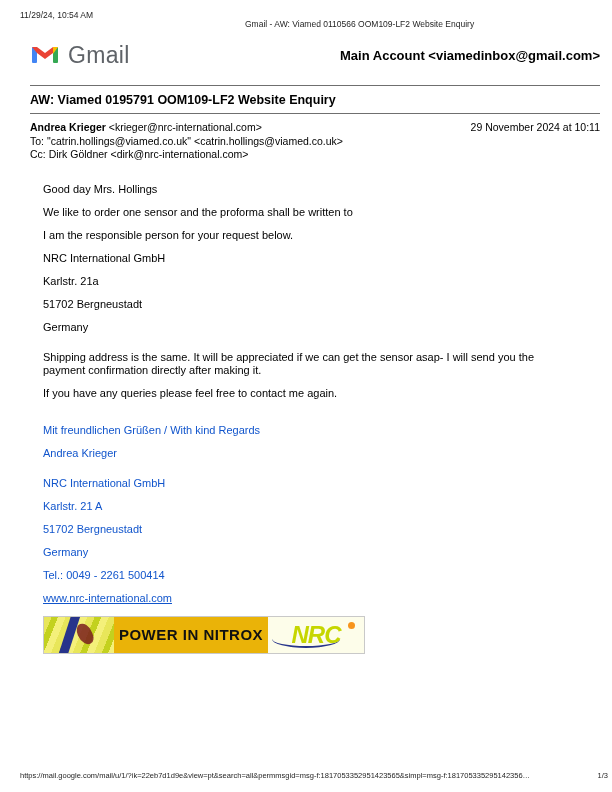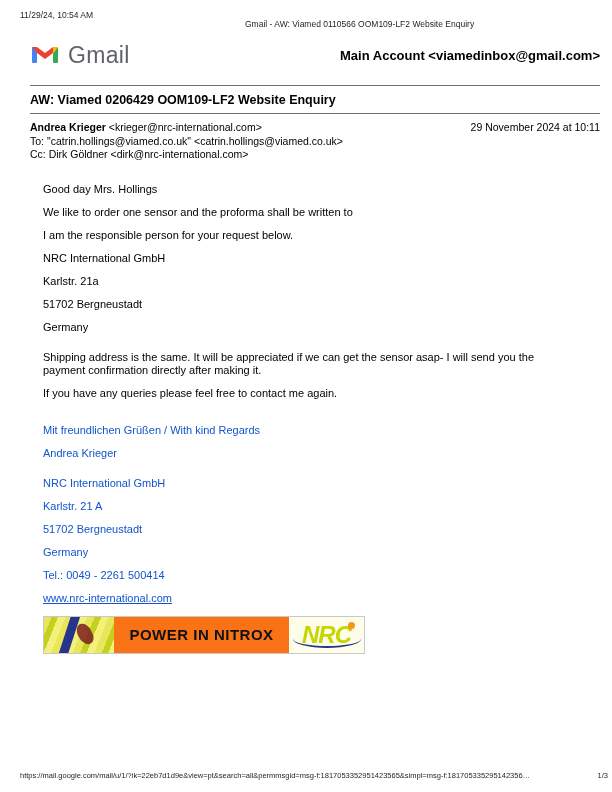--- a/index.html
+++ b/index.html
@@ -37,23 +37,23 @@
   .sp-xl{margin-top:24px !important;}
   .sig{color:#1155cc;}
   .siglink{color:#1155cc;text-decoration:underline;cursor:pointer;}
 
   
   .banner{display:flex;height:38px;width:322px;margin-top:11px;border:1px solid #c9c9c9;box-sizing:border-box;}
   .banner-left{width:70px;position:relative;overflow:hidden;
     background:repeating-linear-gradient(112deg,#e8e65a 0 7px,#c3d11f 7px 13px,#f4f07a 13px 20px);}
   .banner-left::before{content:"";position:absolute;left:20px;top:-6px;width:9px;height:54px;background:#27348b;transform:rotate(18deg);}
   .banner-left::after{content:"";position:absolute;left:34px;top:6px;width:14px;height:22px;background:#7a1f1f;border-radius:45% 55% 40% 60%;transform:rotate(-24deg);opacity:.85;}
-  .banner-mid{flex:1;background:#f97316;display:flex;align-items:center;justify-content:center;
+  .banner-mid{flex:1;background:#eab308;display:flex;align-items:center;justify-content:center;
     font-weight:bold;font-size:15px;letter-spacing:.5px;color:#111;}
-  .banner-right{width:75px;background:#fdfdea;position:relative;display:flex;align-items:center;justify-content:center;overflow:hidden;}
+  .banner-right{width:96px;background:#fdfdea;position:relative;display:flex;align-items:center;justify-content:center;overflow:hidden;}
   .nrc-text{font-size:24px;font-weight:bold;font-style:italic;color:#c6d600;letter-spacing:-1px;z-index:2;}
   .nrc-dot{position:absolute;top:5px;right:9px;width:7px;height:7px;border-radius:50%;background:#f7941d;z-index:3;}
   .nrc-swoosh{position:absolute;bottom:5px;left:4px;width:68px;height:16px;border-bottom:2px solid #27348b;border-radius:50%;z-index:1;}
 </style>
 </head>
 <body>
 
 <div class="page">
 
   <div class="print-header">
@@ -72,21 +72,21 @@
             <path d="M23 5 L28 5 L23 12 Z" fill="#FBBC04"></path>
             <path d="M2 5 L7 5 L15 11 L23 5 L23 11 L15 17 L7 11 Z" fill="#EA4335"></path>
           </svg>
         </span>
         <span class="gmail-word">Gmail</span>
       </div>
       <div class="account">Main Account &lt;viamedinbox@gmail.com&gt;</div>
     </div>
 
     <hr class="rule">
-    <div class="subject">AW: Viamed 0206429 OOM109-LF2 Website Enquiry</div>
+    <div class="subject">AW: Viamed 0195791 OOM109-LF2 Website Enquiry</div>
     <hr class="rule2">
 
     <div class="meta">
       <div class="meta-top">
         <span>
           <span class="from-name">Andrea Krieger</span>
           <span>&lt;krieger@nrc-international.com&gt;</span>
         </span>
         <span>29 November 2024 at 10:11</span>
       </div>

